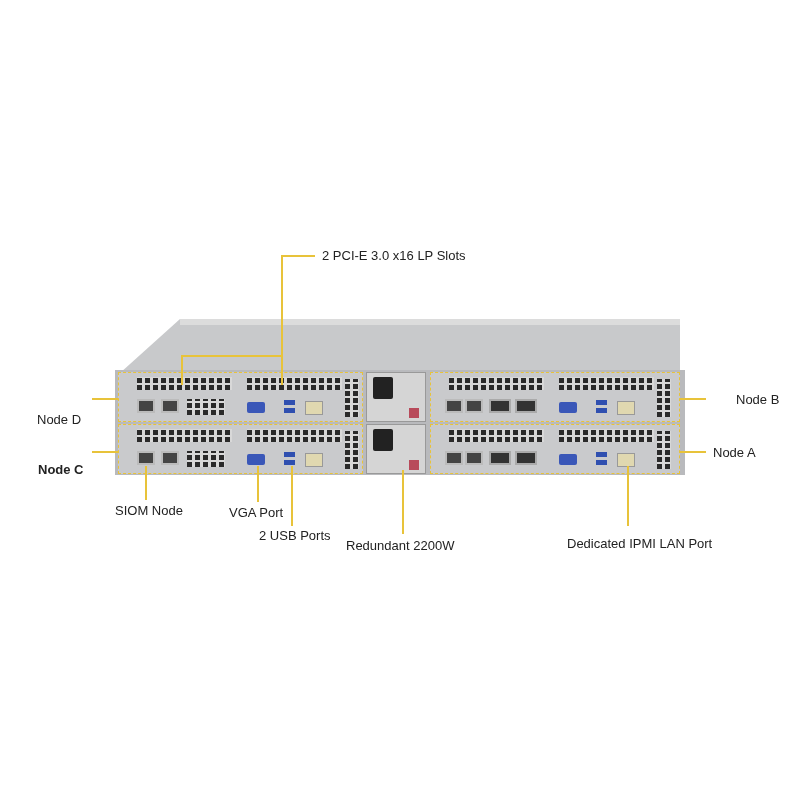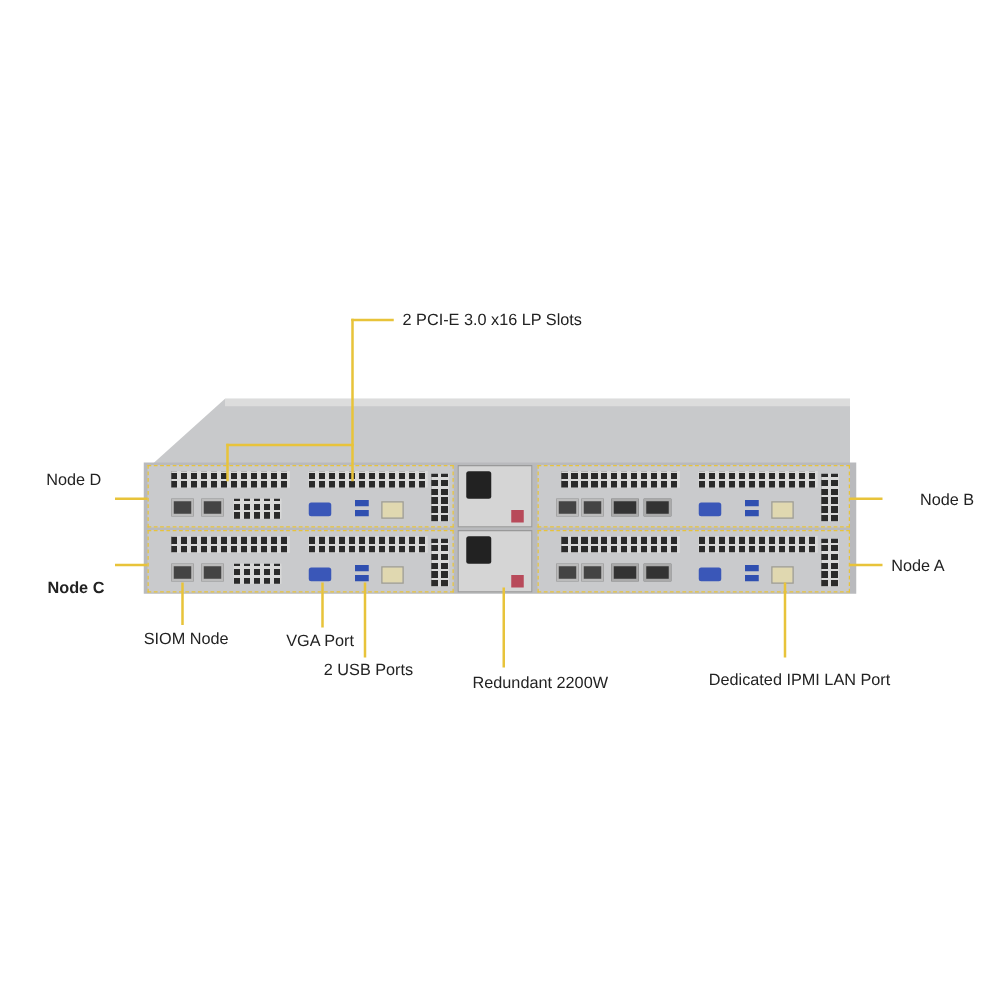--- a/index.html
+++ b/index.html
@@ -105,22 +105,22 @@
   <div class="line" style="left:680px;top:398px;width:26px;height:2px;"></div>
   <div class="line" style="left:680px;top:451px;width:26px;height:2px;"></div>
 
   <div class="line" style="left:145px;top:466px;width:2px;height:34px;"></div>
   <div class="line" style="left:257px;top:466px;width:2px;height:36px;"></div>
   <div class="line" style="left:291px;top:466px;width:2px;height:60px;"></div>
   <div class="line" style="left:402px;top:470px;width:2px;height:64px;"></div>
   <div class="line" style="left:627px;top:466px;width:2px;height:60px;"></div>
 
   <div class="lbl" style="left:322px;top:248px;">2 PCI-E 3.0 x16 LP Slots</div>
-  <div class="lbl" style="left:37px;top:376px;">Node D</div>
+  <div class="lbl" style="left:37px;top:412px;">Node D</div>
   <div class="lbl" style="left:38px;top:462px;font-weight:bold;">Node C</div>
   <div class="lbl" style="left:712px;top:392px;margin-left:24px;">Node B</div>
   <div class="lbl" style="left:713px;top:445px;">Node A</div>
   <div class="lbl" style="left:115px;top:503px;">SIOM Node</div>
   <div class="lbl" style="left:229px;top:505px;">VGA Port</div>
   <div class="lbl" style="left:259px;top:528px;">2 USB Ports</div>
-  <div class="lbl" style="left:346px;top:538px;margin-left:32px;">Redundant 2200W</div>
+  <div class="lbl" style="left:346px;top:538px;">Redundant 2200W</div>
   <div class="lbl" style="left:567px;top:536px;">Dedicated IPMI LAN Port</div>
 </div>
 
 </body></html>

